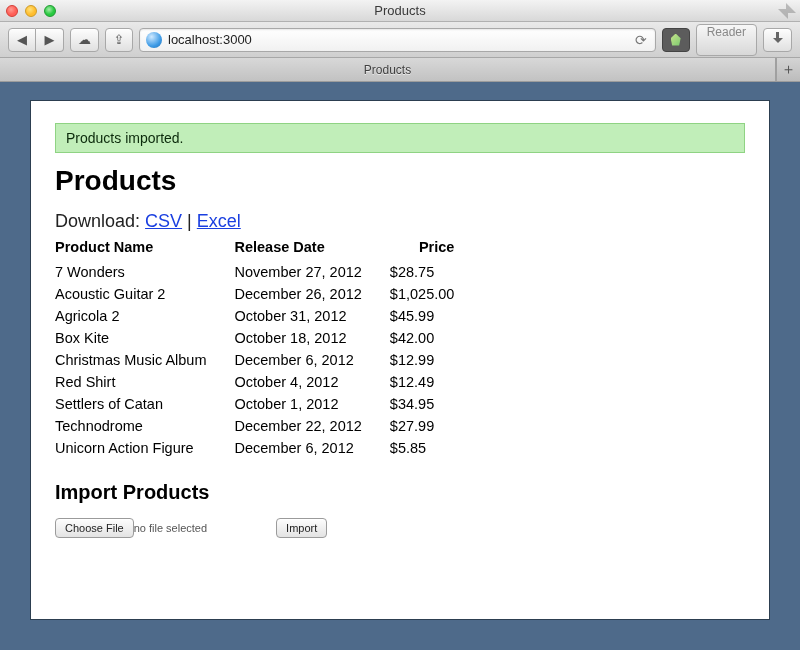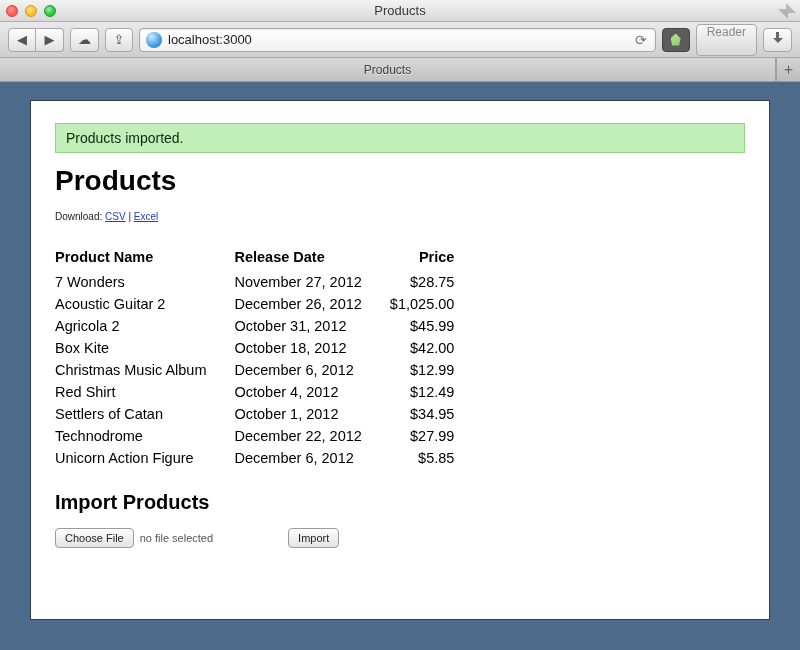--- a/index.html
+++ b/index.html
@@ -112,32 +112,32 @@
     }
     .flash {
       background:#c1eeb9; border:1px solid #8fd383;
       padding:6px 10px; margin: 0 0 12px 0;
       font-size:14px; color:#0b2a0b;
     }
     h1.page-title {
       font-family: Verdana, Arial, sans-serif;
       font-size: 28px; font-weight:bold; color:#000; margin: 6px 0 14px;
     }
-    .download-line { font-size:10px; color:#222; margin-bottom:24px;}
+    .download-line { font-size:18px; color:#222; margin-bottom:4px;}
     .download-line a { color:#1a3fe0; text-decoration:underline;}
     table.products { border-collapse:collapse; font-size:14.5px;}
     table.products th { text-align:left; font-weight:bold; padding:3px 28px 6px 0;}
     table.products th.price { text-align:right;}
     table.products td { padding:3px 28px 3px 0; white-space:nowrap;}
-    table.products td.price { text-align:right;}
+    table.products td.price { }
     h2.import-title {
       font-family: Verdana, Arial, sans-serif;
       font-size:20px; font-weight:bold; margin: 22px 0 14px;
     }
-    .import-row { display:flex; align-items:center; gap:6px;}
+    .import-row { display:flex; align-items:center; gap:0;}
     .native-btn {
       font-family:"Lucida Grande",sans-serif; font-size:11px;
       background:linear-gradient(#fdfdfd,#e3e3e3);
       border:1px solid #9b9b9b; border-radius:4px;
       padding:3px 9px; color:#222;
       box-shadow:0 1px 0 #fff inset;
     }
     .file-status { font-size:11px; color:#555; margin-right:69px;}
   </style>
 </head>

